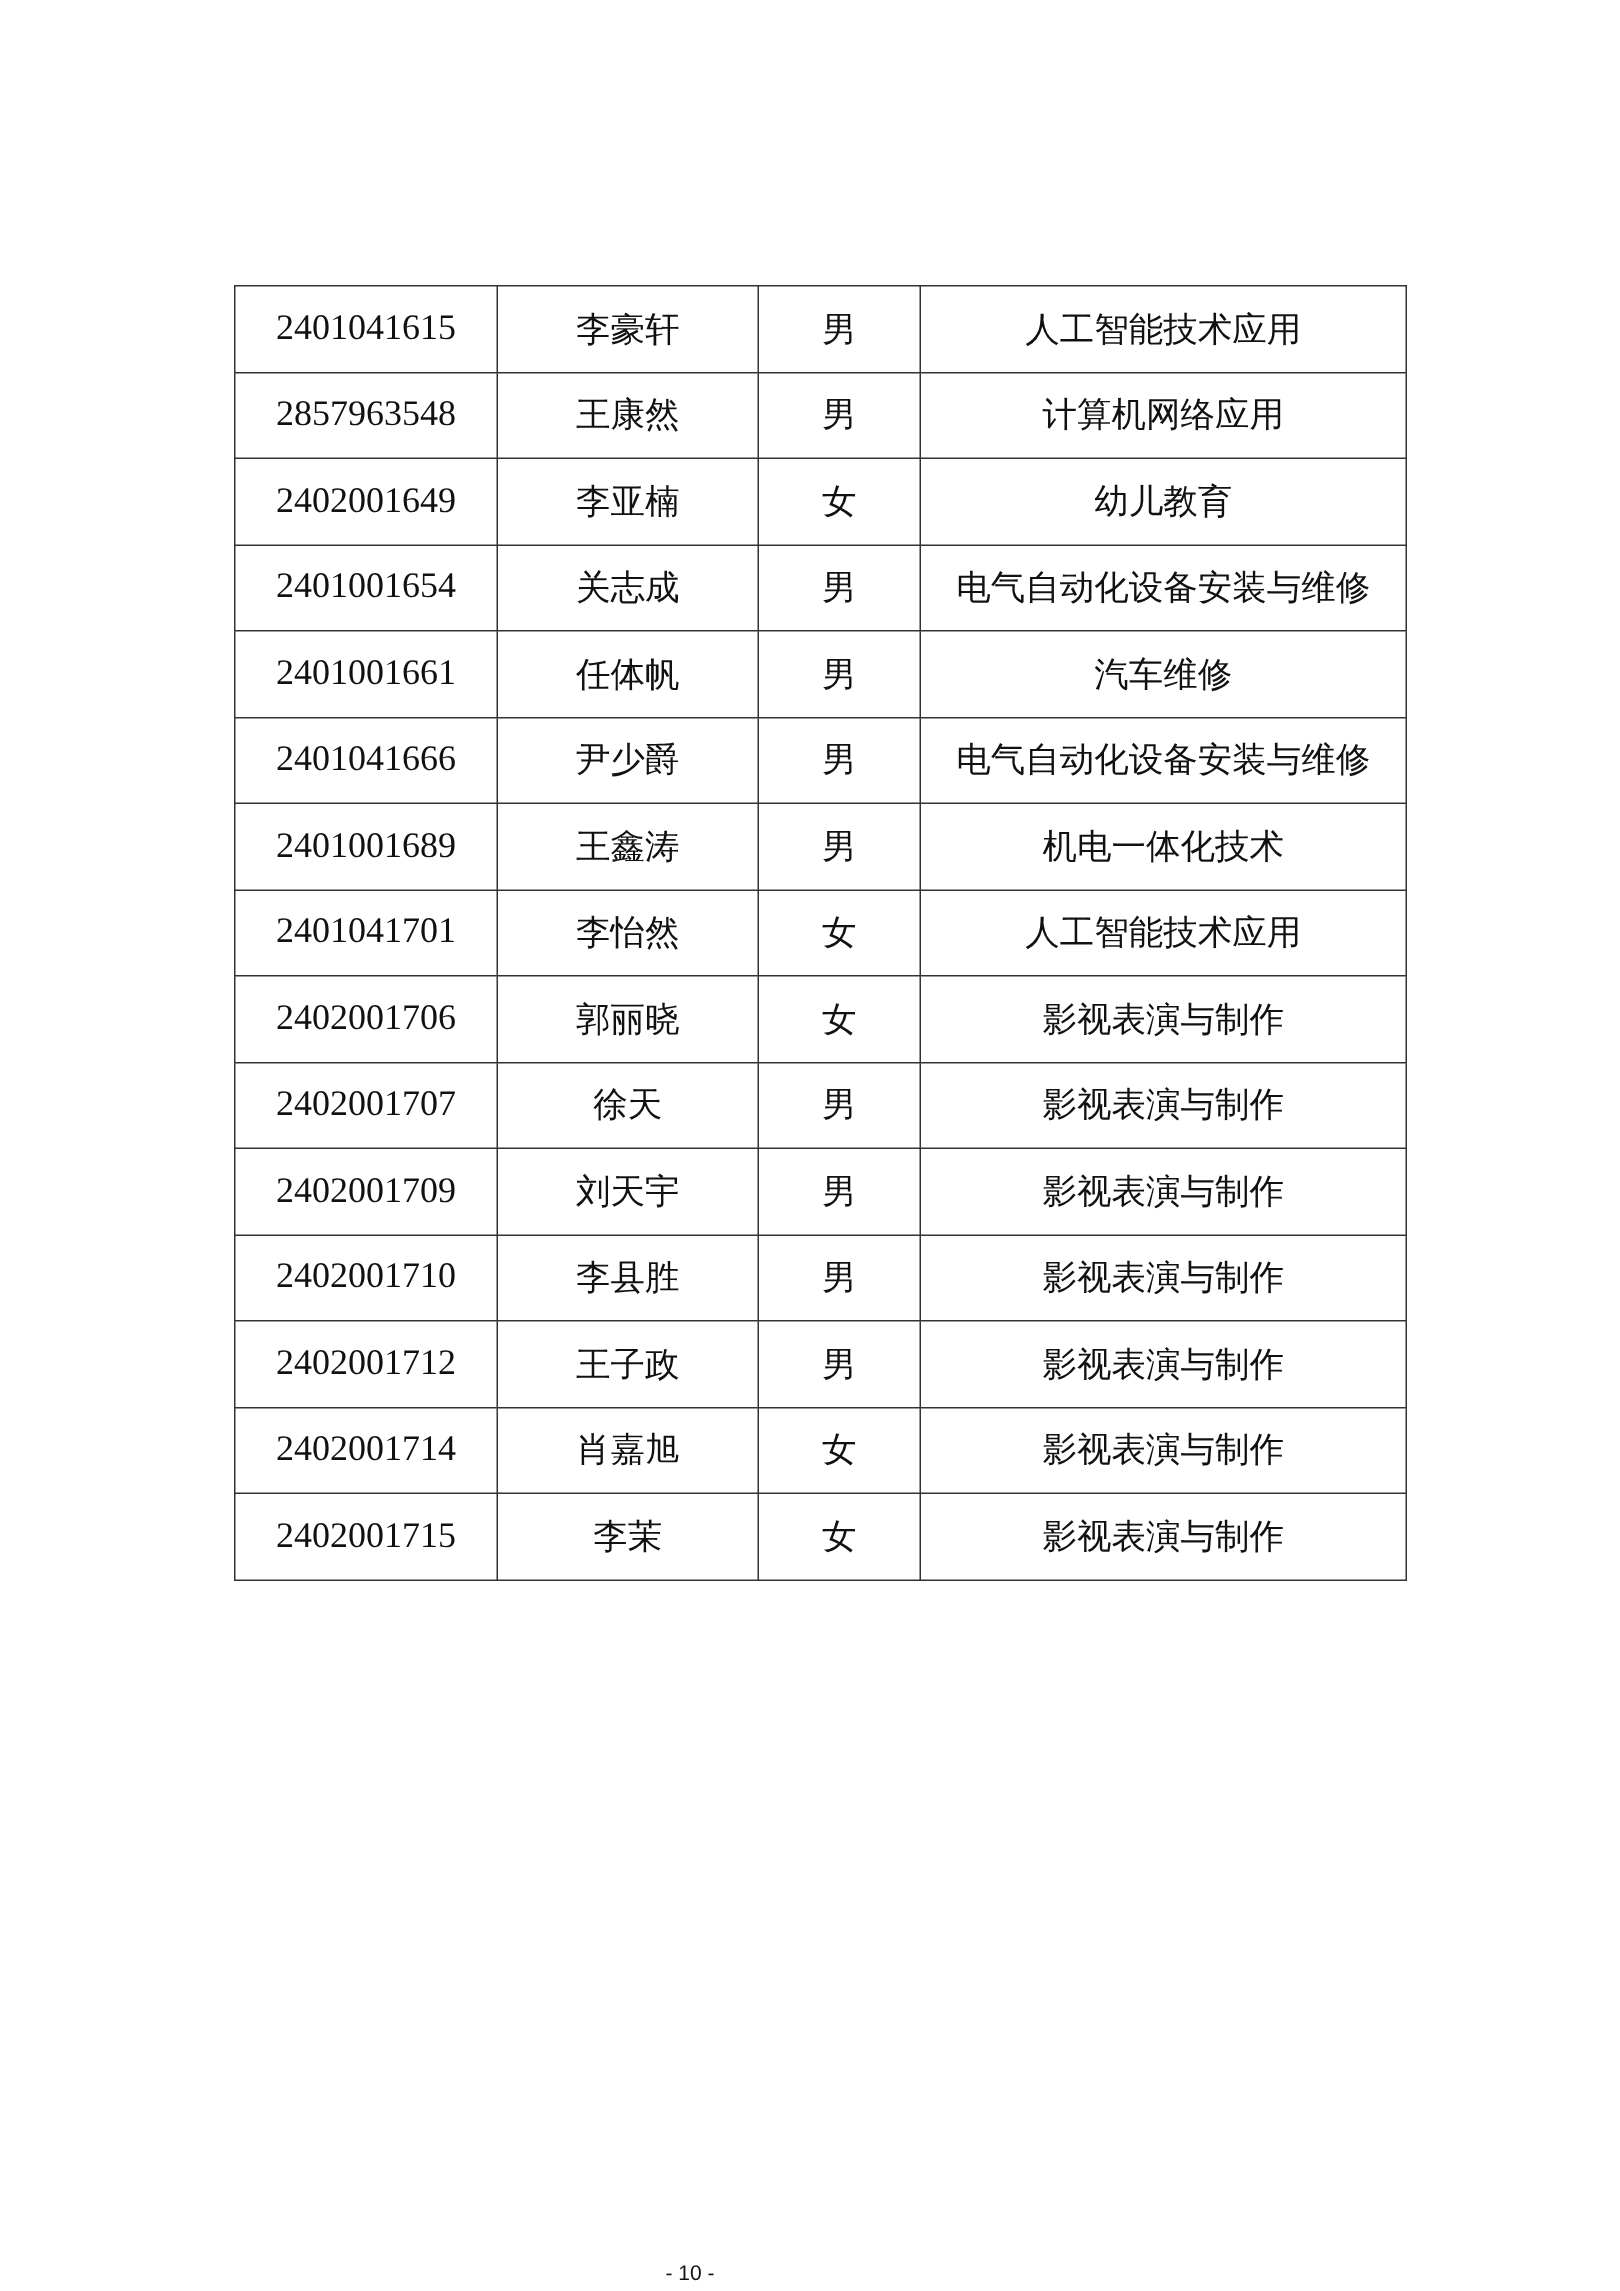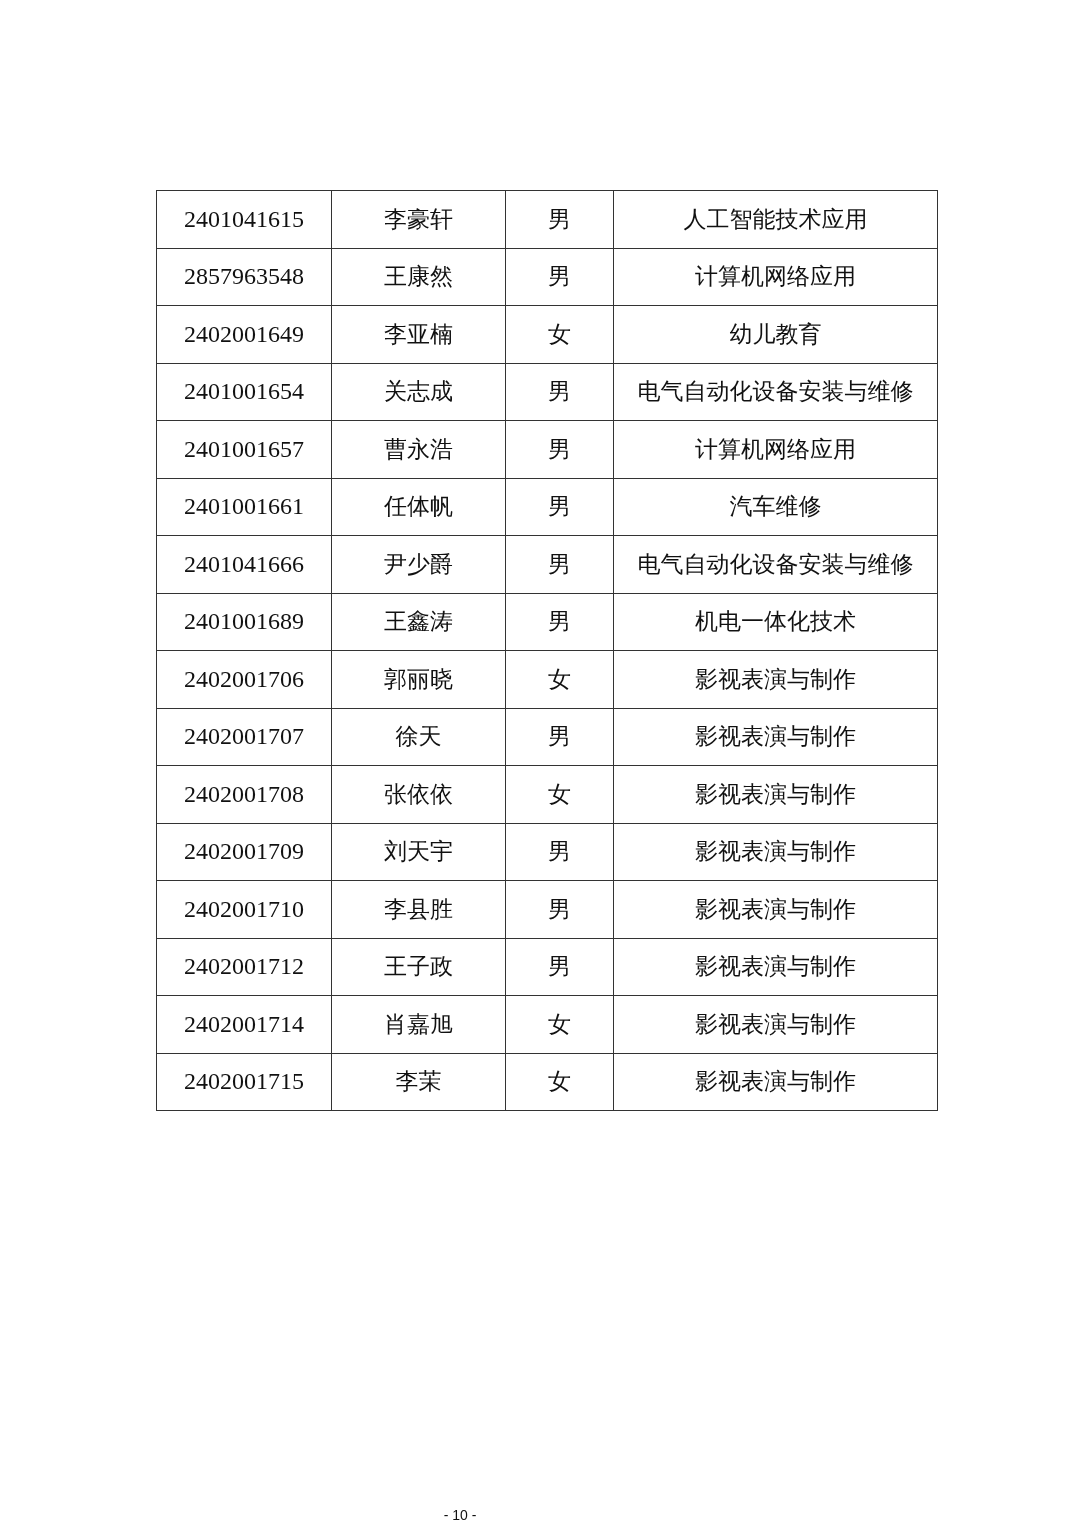--- a/index.html
+++ b/index.html
@@ -82,59 +82,53 @@
         <td class="col-gender">女</td>
         <td class="col-major">幼儿教育</td>
       </tr>
       <tr>
         <td class="col-id">2401001654</td>
         <td class="col-name">关志成</td>
         <td class="col-gender">男</td>
         <td class="col-major">电气自动化设备安装与维修</td>
       </tr>
       <tr>
-        <td class="col-id">2401001657</td>
-        <td class="col-name">曹永浩</td>
-        <td class="col-gender">男</td>
-        <td class="col-major">计算机网络应用</td>
-      </tr>
-      <tr>
         <td class="col-id">2401001661</td>
         <td class="col-name">任体帆</td>
         <td class="col-gender">男</td>
         <td class="col-major">汽车维修</td>
       </tr>
       <tr>
         <td class="col-id">2401041666</td>
         <td class="col-name">尹少爵</td>
         <td class="col-gender">男</td>
         <td class="col-major">电气自动化设备安装与维修</td>
       </tr>
       <tr>
         <td class="col-id">2401001689</td>
         <td class="col-name">王鑫涛</td>
         <td class="col-gender">男</td>
         <td class="col-major">机电一体化技术</td>
       </tr>
       <tr>
+        <td class="col-id">2401041701</td>
+        <td class="col-name">李怡然</td>
+        <td class="col-gender">女</td>
+        <td class="col-major">人工智能技术应用</td>
+      </tr>
+      <tr>
         <td class="col-id">2402001706</td>
         <td class="col-name">郭丽晓</td>
         <td class="col-gender">女</td>
         <td class="col-major">影视表演与制作</td>
       </tr>
       <tr>
         <td class="col-id">2402001707</td>
         <td class="col-name">徐天</td>
         <td class="col-gender">男</td>
-        <td class="col-major">影视表演与制作</td>
-      </tr>
-      <tr>
-        <td class="col-id">2402001708</td>
-        <td class="col-name">张依依</td>
-        <td class="col-gender">女</td>
         <td class="col-major">影视表演与制作</td>
       </tr>
       <tr>
         <td class="col-id">2402001709</td>
         <td class="col-name">刘天宇</td>
         <td class="col-gender">男</td>
         <td class="col-major">影视表演与制作</td>
       </tr>
       <tr>
         <td class="col-id">2402001710</td>

